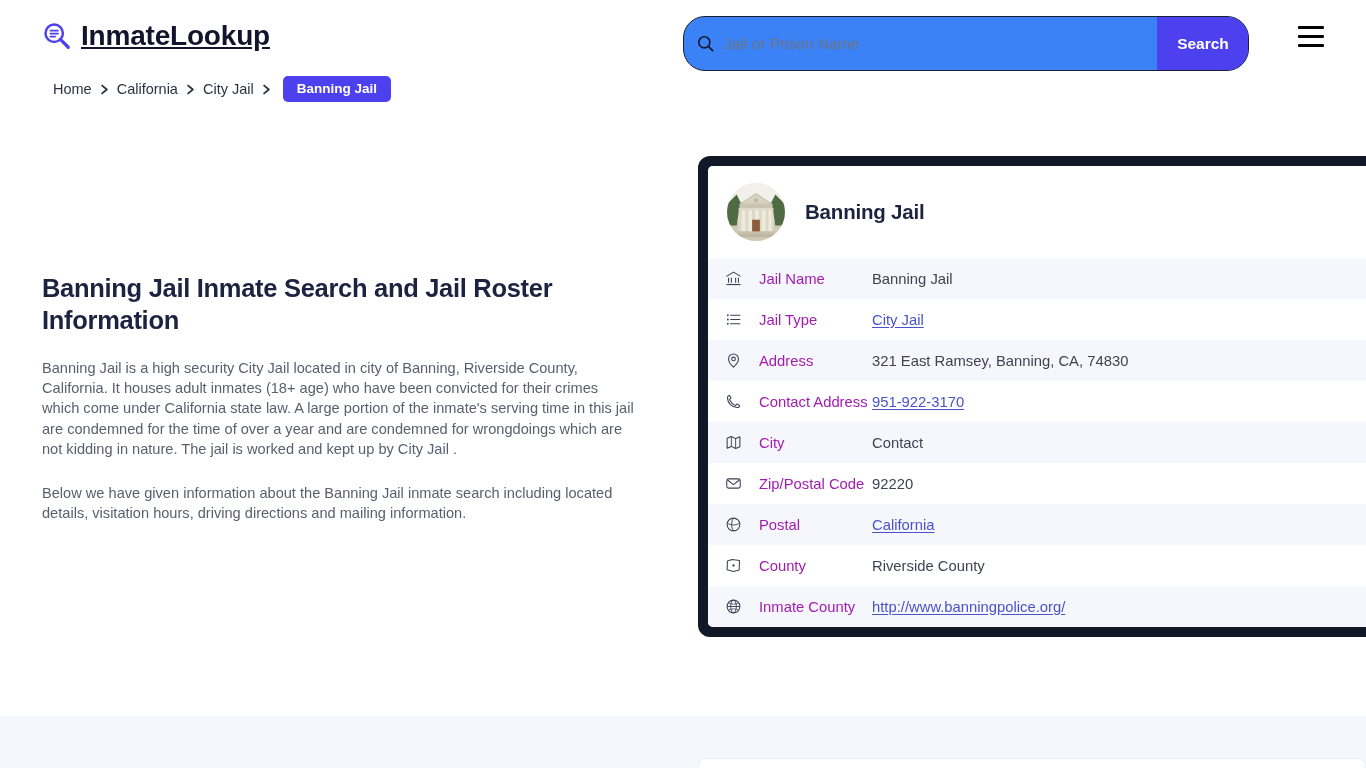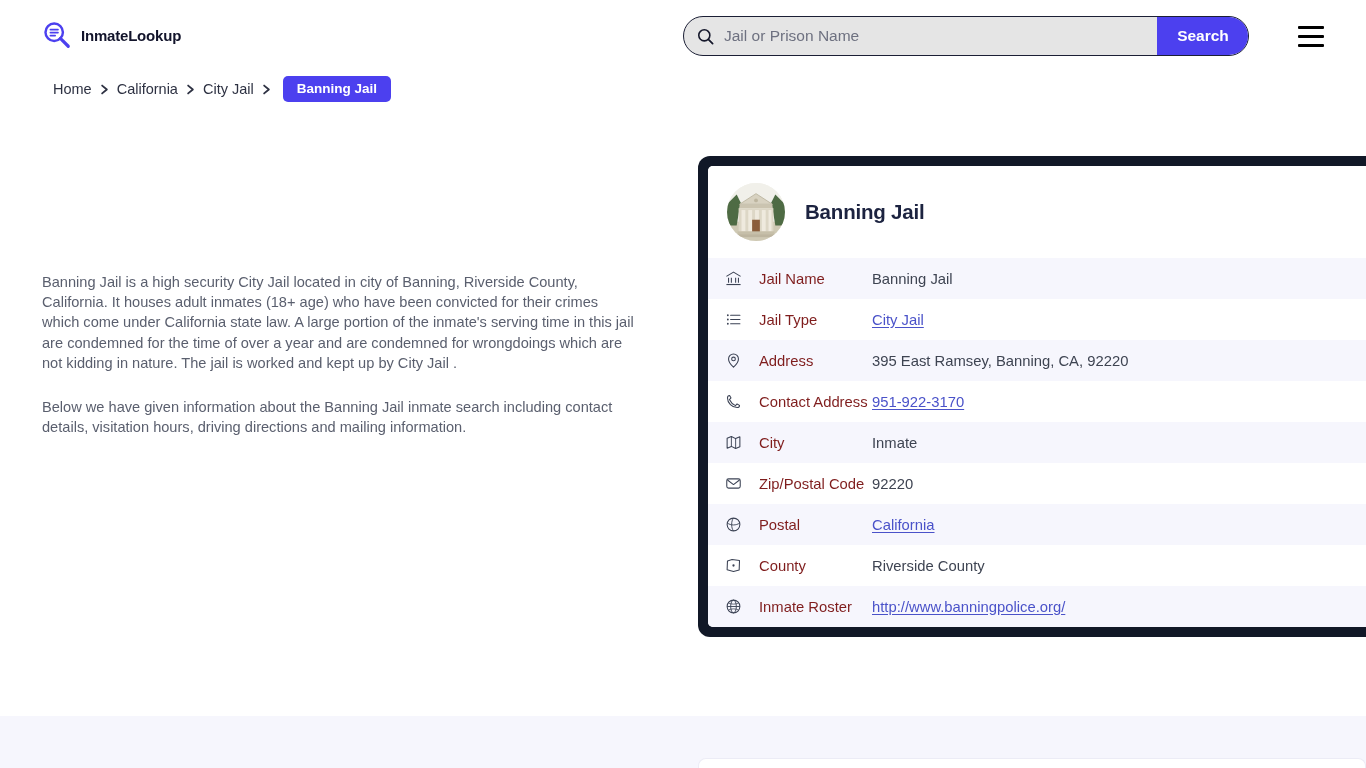--- a/index.html
+++ b/index.html
@@ -35,36 +35,37 @@
     align-items: center;
     gap: 9px;
     cursor: pointer;
   }
   .brand-icon {
     width: 30px; height: 30px;
     display: block;
     flex: 0 0 auto;
   }
   .brand-name {
-    font-size: 15px;
+    font-size: 28px;
     font-weight: 700;
     letter-spacing: -0.2px;
     color: #12142b;
     white-space: nowrap;
+    text-decoration: underline;
   }
 
   .searchwrap {
     position: absolute;
     left: 683px;
     top: 16px;
     width: 566px;
-    height: 40px;
+    height: 55px;
     border: 1.6px solid #1b1f35;
     border-radius: 22px;
-    background: #e5e5e5;
+    background: #3b82f6;
     display: flex;
     align-items: center;
     overflow: hidden;
   }
   .search-icon {
     margin-left: 12px;
     width: 19px; height: 19px;
     flex: 0 0 auto;
     display: block;
   }
@@ -226,21 +227,21 @@
   .row-icon {
     width: 17px; height: 17px;
     flex: 0 0 auto;
     display: block;
     margin-right: 17px;
     color: #3b4254;
   }
   .row-label {
     width: 113px;
     flex: 0 0 auto;
-    color: #7f1d1d;
+    color: #a21caf;
     white-space: nowrap;
   }
   .row-value {
     color: #3e4452;
     white-space: nowrap;
   }
   .row-value a {
     color: #4a52c9;
     text-decoration: underline;
     text-underline-offset: 2px;
@@ -310,22 +311,23 @@
     <polyline points="2,2 8,7 2,12" fill="none" stroke="#2d3142" stroke-width="2.3" stroke-linecap="round" stroke-linejoin="round"></polyline>
   </svg>
   <a class="crumb">City Jail</a>
   <svg class="crumb-sep" viewBox="0 0 10 14">
     <polyline points="2,2 8,7 2,12" fill="none" stroke="#2d3142" stroke-width="2.3" stroke-linecap="round" stroke-linejoin="round"></polyline>
   </svg>
   <span class="crumb-current">Banning Jail</span>
 </nav>
 
 <div class="left-col">
+  <h1 class="page-title">Banning Jail Inmate Search and Jail Roster Information</h1>
   <p class="body-par">Banning Jail is a high security City Jail located in city of Banning, Riverside County, California. It houses adult inmates (18+ age) who have been convicted for their crimes which come under California state law. A large portion of the inmate's serving time in this jail are condemned for the time of over a year and are condemned for wrongdoings which are not kidding in nature. The jail is worked and kept up by City Jail .</p>
-  <p class="body-par">Below we have given information about the Banning Jail inmate search including contact details, visitation hours, driving directions and mailing information.</p>
+  <p class="body-par">Below we have given information about the Banning Jail inmate search including located details, visitation hours, driving directions and mailing information.</p>
 </div>
 
 <div class="info-card">
   <div class="info-inner">
 
     <div class="card-head">
       <div class="avatar">
         <svg viewBox="0 0 60 60">
           <rect x="0" y="0" width="60" height="60" fill="#f1f0ea"></rect>
           <rect x="0" y="40" width="60" height="20" fill="#cfc9b4"></rect>
@@ -373,39 +375,39 @@
       <span class="row-label">Jail Type</span>
       <span class="row-value"><a>City Jail</a></span>
     </div>
 
     <div class="info-row odd">
       <svg class="row-icon" viewBox="0 0 24 24">
         <path d="M12 21.5C12 21.5 19 14.8 19 9.8A7 7 0 0 0 5 9.8C5 14.8 12 21.5 12 21.5Z" fill="none" stroke="currentColor" stroke-width="1.5"></path>
         <circle cx="12" cy="9.8" r="2.6" fill="none" stroke="currentColor" stroke-width="1.5"></circle>
       </svg>
       <span class="row-label">Address</span>
-      <span class="row-value">395 East Ramsey, Banning, CA, 92220</span>
+      <span class="row-value">321 East Ramsey, Banning, CA, 74830</span>
     </div>
 
     <div class="info-row even">
       <svg class="row-icon" viewBox="0 0 24 24">
         <path d="M6.5 3.5 C5 3.5 3.5 5 3.5 7 C3.5 14 10 20.5 17 20.5 C19 20.5 20.5 19 20.5 17.5 L17 15.5 L14.8 17.8 C12 16.5 7.5 12 6.2 9.2 L8.5 7 Z" fill="none" stroke="currentColor" stroke-width="1.5" stroke-linejoin="round"></path>
       </svg>
       <span class="row-label">Contact Address</span>
       <span class="row-value"><a>951-922-3170</a></span>
     </div>
 
     <div class="info-row odd">
       <svg class="row-icon" viewBox="0 0 24 24">
         <path d="M3 6 L9 3.5 L15 6.5 L21 4 V18 L15 20.5 L9 17.5 L3 20 Z" fill="none" stroke="currentColor" stroke-width="1.5" stroke-linejoin="round"></path>
         <line x1="9" y1="3.5" x2="9" y2="17.5" stroke="currentColor" stroke-width="1.3"></line>
         <line x1="15" y1="6.5" x2="15" y2="20.5" stroke="currentColor" stroke-width="1.3"></line>
       </svg>
       <span class="row-label">City</span>
-      <span class="row-value">Inmate</span>
+      <span class="row-value">Contact</span>
     </div>
 
     <div class="info-row even">
       <svg class="row-icon" viewBox="0 0 24 24">
         <rect x="2.5" y="5.5" width="19" height="13" rx="2.5" fill="none" stroke="currentColor" stroke-width="1.5"></rect>
         <path d="M3.5 7 L12 13.5 L20.5 7" fill="none" stroke="currentColor" stroke-width="1.5" stroke-linejoin="round"></path>
       </svg>
       <span class="row-label">Zip/Postal Code</span>
       <span class="row-value">92220</span>
     </div>
@@ -430,21 +432,21 @@
     </div>
 
     <div class="info-row odd">
       <svg class="row-icon" viewBox="0 0 24 24">
         <circle cx="12" cy="12" r="9" fill="none" stroke="currentColor" stroke-width="1.5"></circle>
         <ellipse cx="12" cy="12" rx="4" ry="9" fill="none" stroke="currentColor" stroke-width="1.3"></ellipse>
         <line x1="3" y1="12" x2="21" y2="12" stroke="currentColor" stroke-width="1.3"></line>
         <path d="M4.8 7 C8.5 9.2 15.5 9.2 19.2 7" fill="none" stroke="currentColor" stroke-width="1.1"></path>
         <path d="M4.8 17 C8.5 14.8 15.5 14.8 19.2 17" fill="none" stroke="currentColor" stroke-width="1.1"></path>
       </svg>
-      <span class="row-label">Inmate Roster</span>
+      <span class="row-label">Inmate County</span>
       <span class="row-value"><a>http://www.banningpolice.org/</a></span>
     </div>
 
   </div>
 </div>
 
 <div class="bottom-band"></div>
 <div class="bottom-card-peek"></div>
 
 </body></html>

